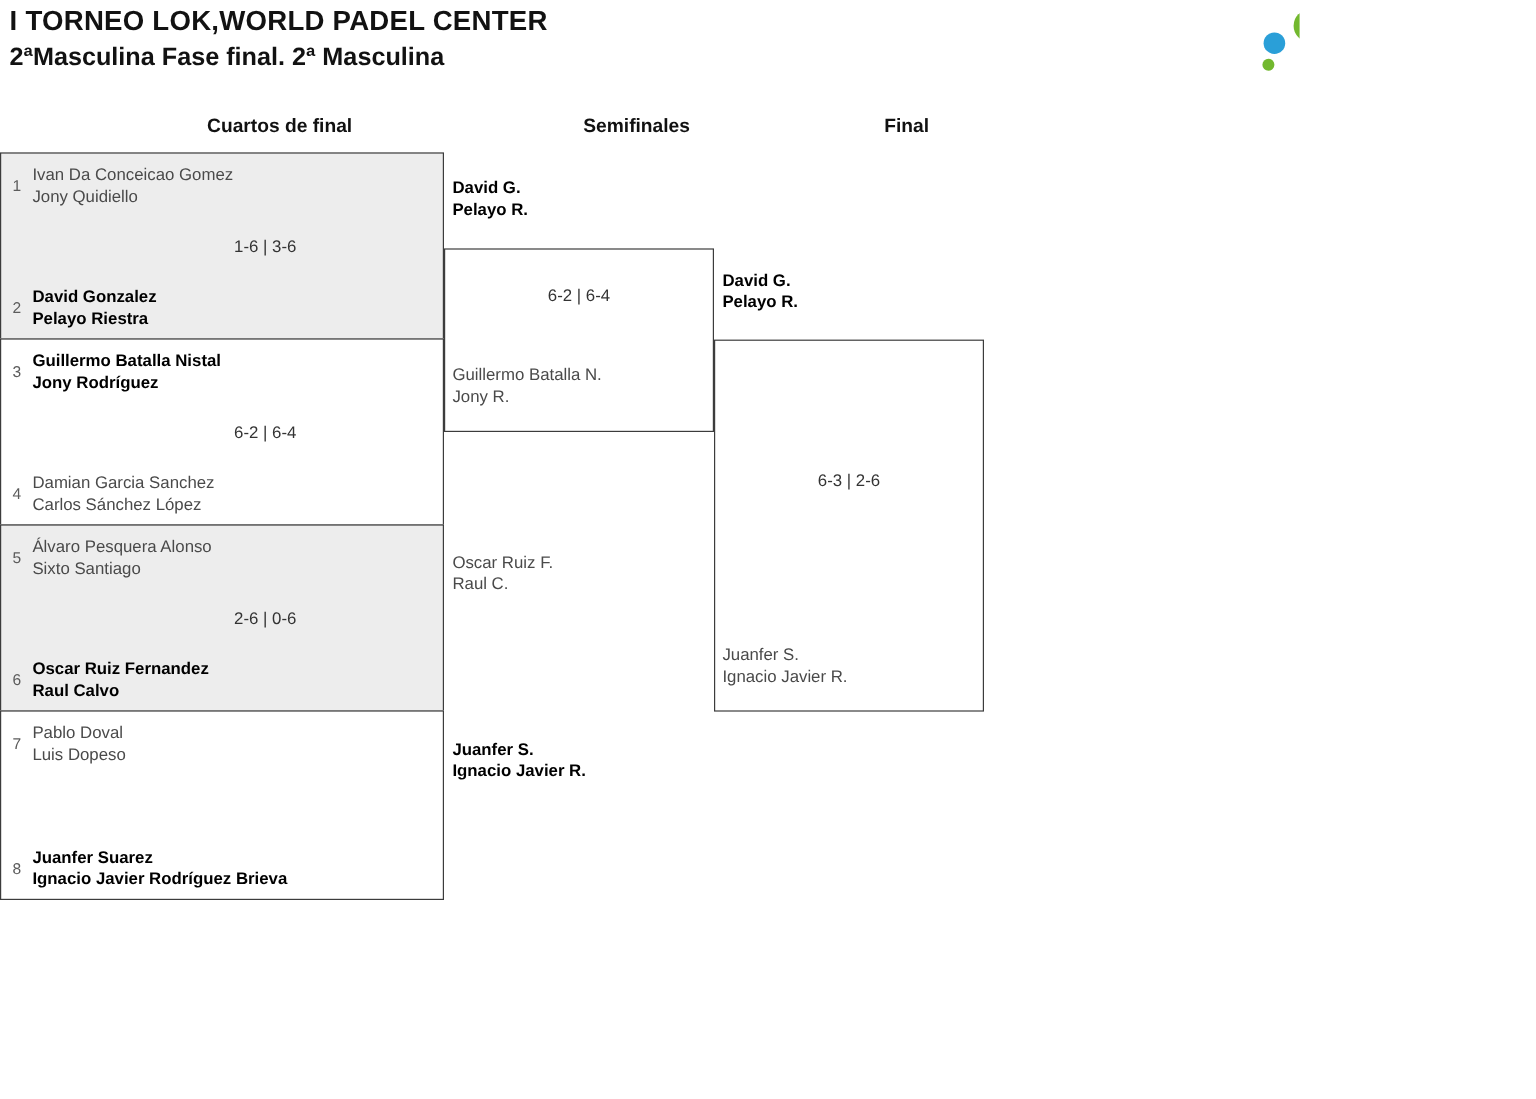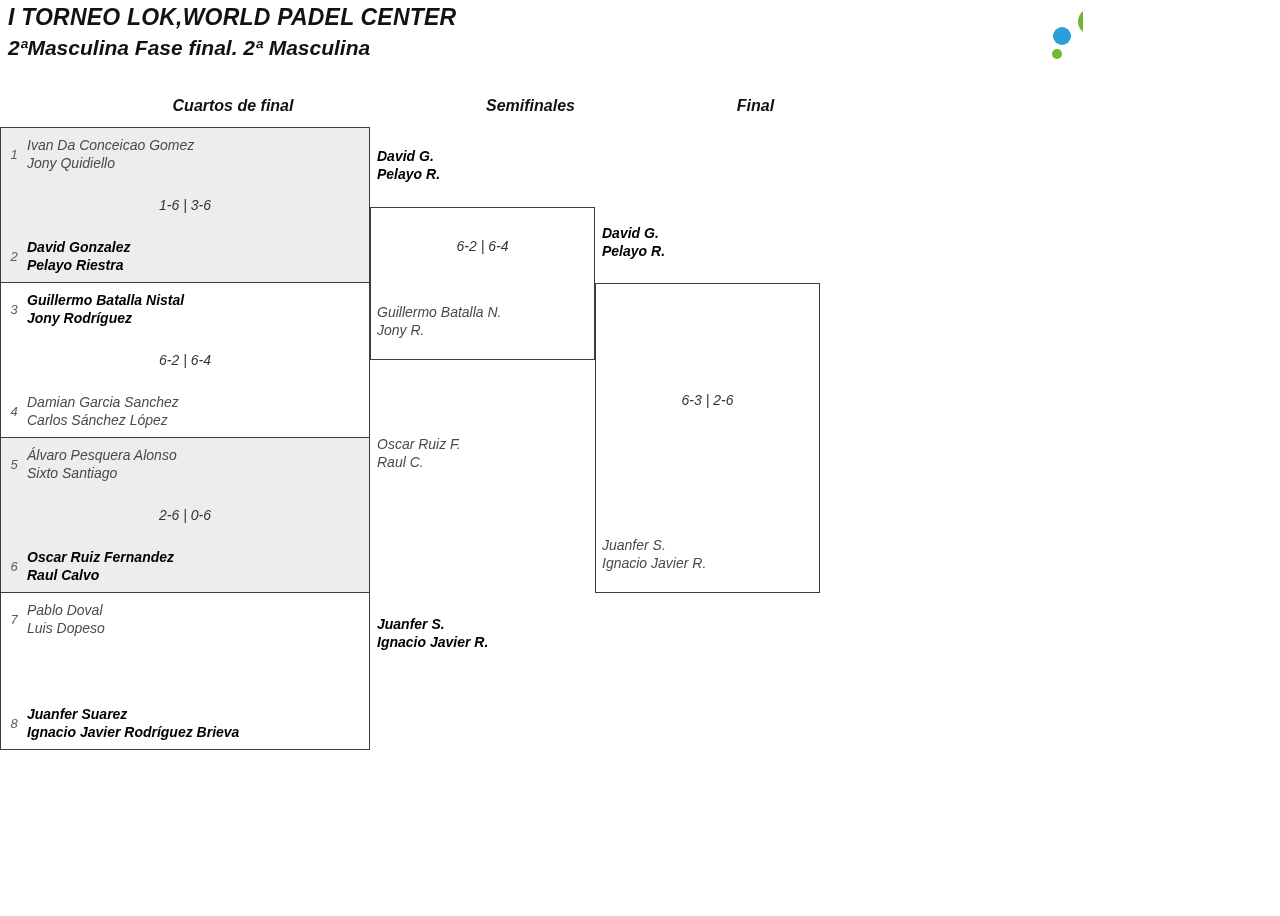--- a/index.html
+++ b/index.html
@@ -1,18 +1,18 @@
 <!DOCTYPE html>
 <html><head>
 <meta charset="utf-8">
 <style>
   html,body{margin:0;padding:0;background:#ffffff;}
   .canvas{
     position:relative;width:1083px;height:916px;background:#ffffff;overflow:hidden;
-    font-family:"Liberation Sans","DejaVu Sans",sans-serif;color:#222;font-style:italic;
+    font-family:"Liberation Sans","DejaVu Sans",sans-serif;color:#222;
   }
   
   .page-title{
     position:absolute;left:8px;top:4px;font-size:23px;font-weight:700;color:#121212;
     letter-spacing:.2px;white-space:nowrap;
   }
   .page-subtitle{
     position:absolute;left:8px;top:36px;font-size:21px;font-weight:700;color:#121212;
     white-space:nowrap;
   }
@@ -49,29 +49,29 @@
   .sf{left:370px;width:225px;background:transparent;}
   .sf1{top:207px;height:153px;}
   .sf2{top:517px;height:155px;}
   .final-box{left:595px;top:283px;width:225px;height:310px;background:transparent;}
   
   .team-row{display:flex;align-items:center;}
   .seed{width:26px;flex:0 0 26px;text-align:center;font-size:13px;color:#5c5c5c;}
   .team{font-size:14px;line-height:18px;color:#4a4a4a;font-weight:400;}
   .team.winner{color:#000;font-weight:700;}
   .team div{white-space:nowrap;}
-  .score{font-size:14px;color:#333;text-align:center;width:100%;}
+  .score{font-size:14px;color:#333;text-align:center;width:100%;padding-left:36px;}
   .box-score{position:absolute;left:0;width:100%;text-align:center;font-size:14px;color:#333;}
   .sf .box-score{top:30px;}
   .final-box .box-score{top:108px;}
   .float-team{position:absolute;font-size:14px;line-height:18px;color:#4a4a4a;}
   .float-team.winner{color:#000;font-weight:700;}
   .ft-sf1-top{left:377px;top:147px;}
   .ft-sf1-bottom{left:377px;top:303px;}
-  .ft-sf2-top{left:377px;top:435px;}
+  .ft-sf2-top{left:377px;top:459px;}
   .ft-sf2-bottom{left:377px;top:615px;}
   .ft-final-top{left:602px;top:224px;}
   .ft-final-bottom{left:602px;top:536px;}
 </style>
 </head>
 <body>
 
 <div class="canvas">
 
   <div class="page-title">I TORNEO LOK,WORLD PADEL CENTER</div>

